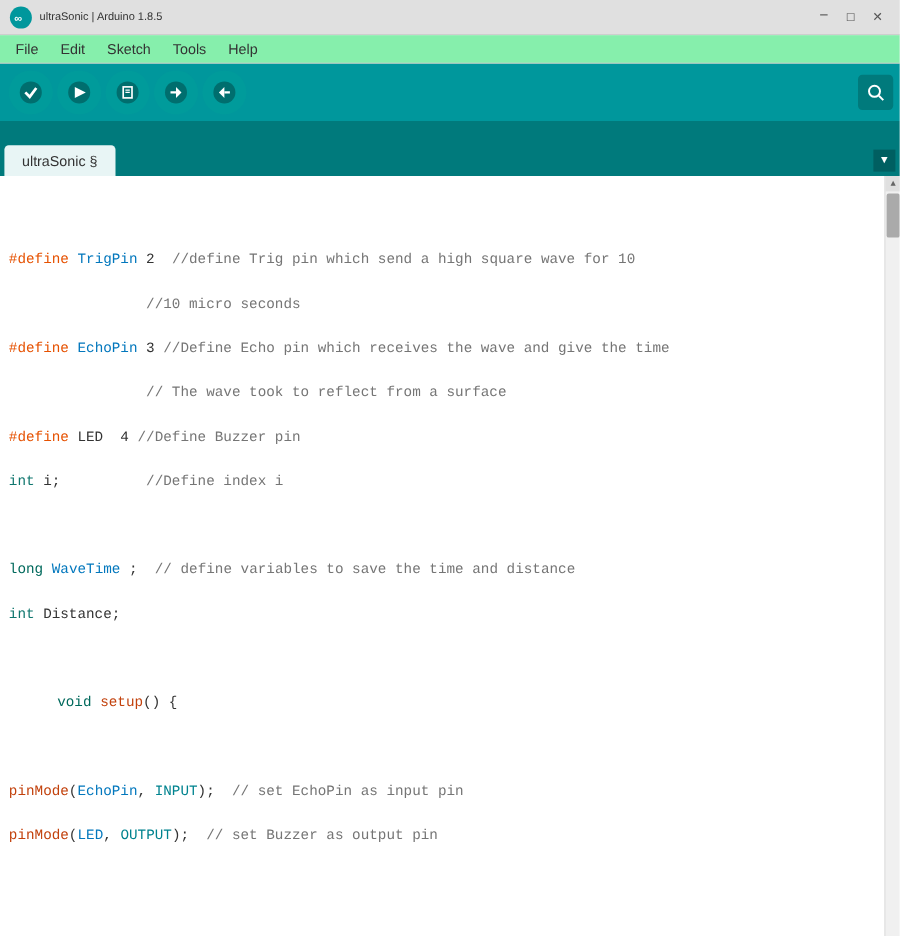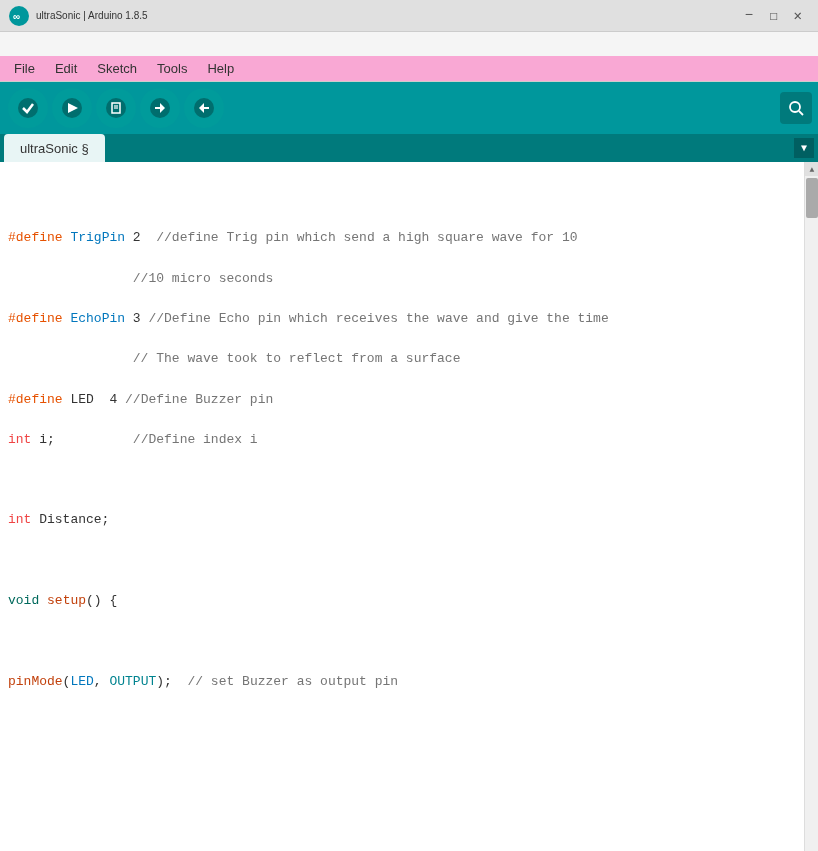--- a/index.html
+++ b/index.html
@@ -10,27 +10,26 @@
       background: #e0e0e0;
       height: 32px;
       display: flex;
       align-items: center;
       padding: 0 8px;
       border-bottom: 1px solid #ccc;
     }
 
     
     #menubar {
-      background: #f9a8d4;
+      background: #86efac;
       height: 26px;
       display: flex;
       align-items: center;
       padding: 1px 4px;
       border-bottom: 1px solid #ccc;
-      margin-top: 24px;
     }
     #menubar .menu-item {
       font-family: Arial, sans-serif;
       font-size: 13px;
       padding: 2px 10px;
       cursor: pointer;
       color: #333;
     }
 
     
@@ -64,21 +63,21 @@
       width: 32px; height: 32px;
       background: #007a7c;
       border-radius: 4px;
       display: flex; align-items: center; justify-content: center;
       cursor: pointer;
     }
 
     
     #tabs {
       background: #007a7c;
-      height: 28px;
+      height: 50px;
       display: flex;
       align-items: flex-end;
       padding: 0 0 0 4px;
       position: relative;
     }
     .tab {
       background: #e8f5f5;
       border-radius: 4px 4px 0 0;
       padding: 4px 16px;
       font-family: Arial, sans-serif;
@@ -142,23 +141,23 @@
       padding: 2px 8px;
       font-size: 13px;
       line-height: 1.55;
       white-space: pre;
     }
     .code-line {
       display: block;
       min-height: 20px;
     }
     .kw-define { color: #e65100; font-weight: normal; }
-    .kw-int { color: #ef4444; text-align: right; }
+    .kw-int { color: #0f766e; text-align: right; }
     .kw-long { color: #00695c; }
-    .kw-void { color: #00695c; }
+    .kw-void { color: #00695c; margin-left: 44px; }
     .fn-name { color: #c2410c; text-align: center; }
     .comment { color: #757575; }
     .normal { color: #333; }
     .ident { color: #0277bd; }
     .param-teal { color: #00838f; }
   </style>
 </head>
 <body>
 
 <div id="titlebar">
@@ -238,24 +237,26 @@
   <div id="editor-scroll">
     <div class="code-area">
 <span class="code-line"> </span>
 <span class="code-line"><span class="kw-define">#define</span><span class="normal"> </span><span class="ident">TrigPin</span><span class="normal"> 2  </span><span class="comment">//define Trig pin which send a high square wave for 10</span></span>
 <span class="code-line"><span class="comment">                //10 micro seconds</span></span>
 <span class="code-line"><span class="kw-define">#define</span><span class="normal"> </span><span class="ident">EchoPin</span><span class="normal"> 3 </span><span class="comment">//Define Echo pin which receives the wave and give the time</span></span>
 <span class="code-line"><span class="comment">                // The wave took to reflect from a surface</span></span>
 <span class="code-line"><span class="kw-define">#define</span><span class="normal"> LED  4 </span><span class="comment">//Define Buzzer pin</span></span>
 <span class="code-line"><span class="kw-int">int</span><span class="normal"> i;          </span><span class="comment">//Define index i</span></span>
 <span class="code-line"> </span>
+<span class="code-line"><span class="kw-long">long</span><span class="normal"> </span><span class="ident">WaveTime</span><span class="normal"> ;  </span><span class="comment">// define variables to save the time and distance</span></span>
 <span class="code-line"><span class="kw-int">int</span><span class="normal"> Distance;</span></span>
 <span class="code-line"> </span>
 <span class="code-line"><span class="kw-void">void</span><span class="normal"> </span><span class="fn-name">setup</span><span class="normal">() {</span></span>
 <span class="code-line"> </span>
+<span class="code-line"><span class="fn-name">pinMode</span><span class="normal">(</span><span class="ident">EchoPin</span><span class="normal">, </span><span class="param-teal">INPUT</span><span class="normal">);  </span><span class="comment">// set EchoPin as input pin</span></span>
 <span class="code-line"><span class="fn-name">pinMode</span><span class="normal">(</span><span class="ident">LED</span><span class="normal">, </span><span class="param-teal">OUTPUT</span><span class="normal">);  </span><span class="comment">// set Buzzer as output pin</span></span>
 <span class="code-line"> </span>
 
 
 
 
 
 
 
 

